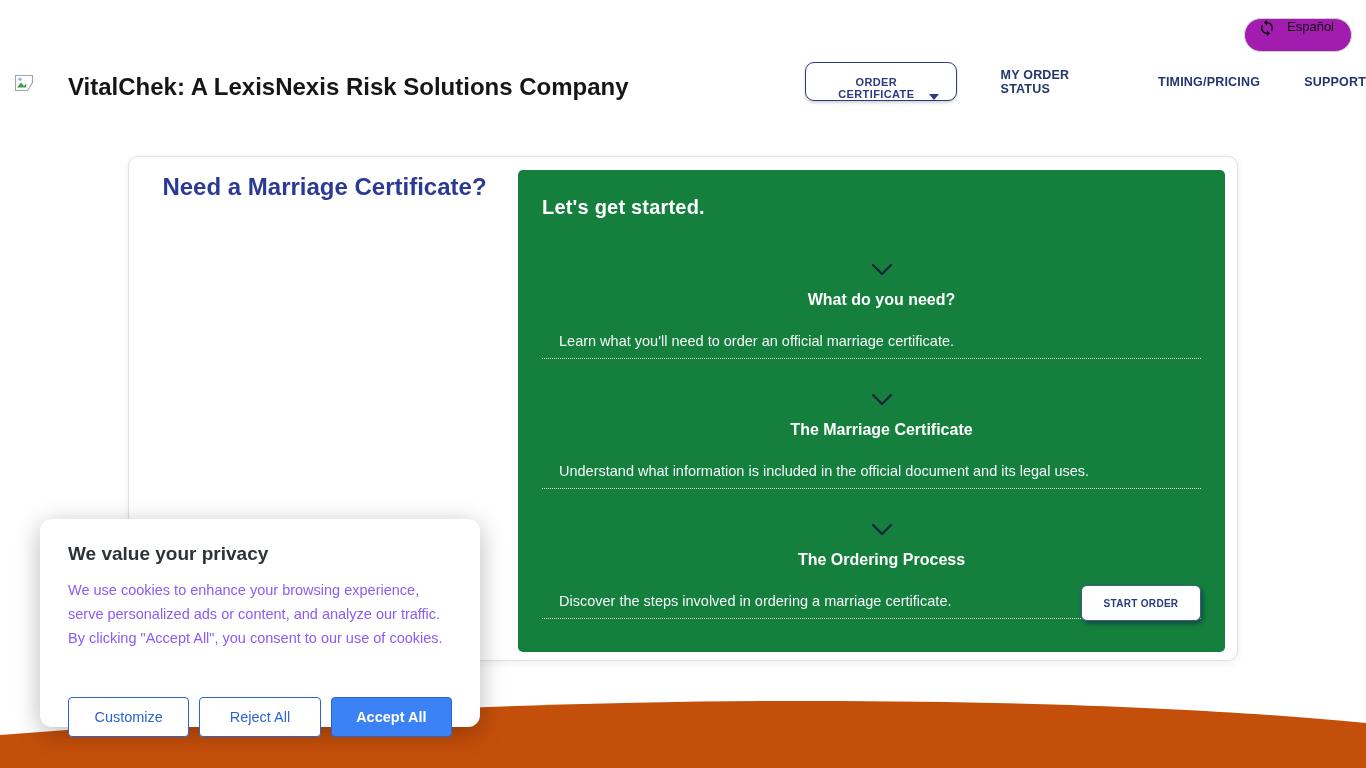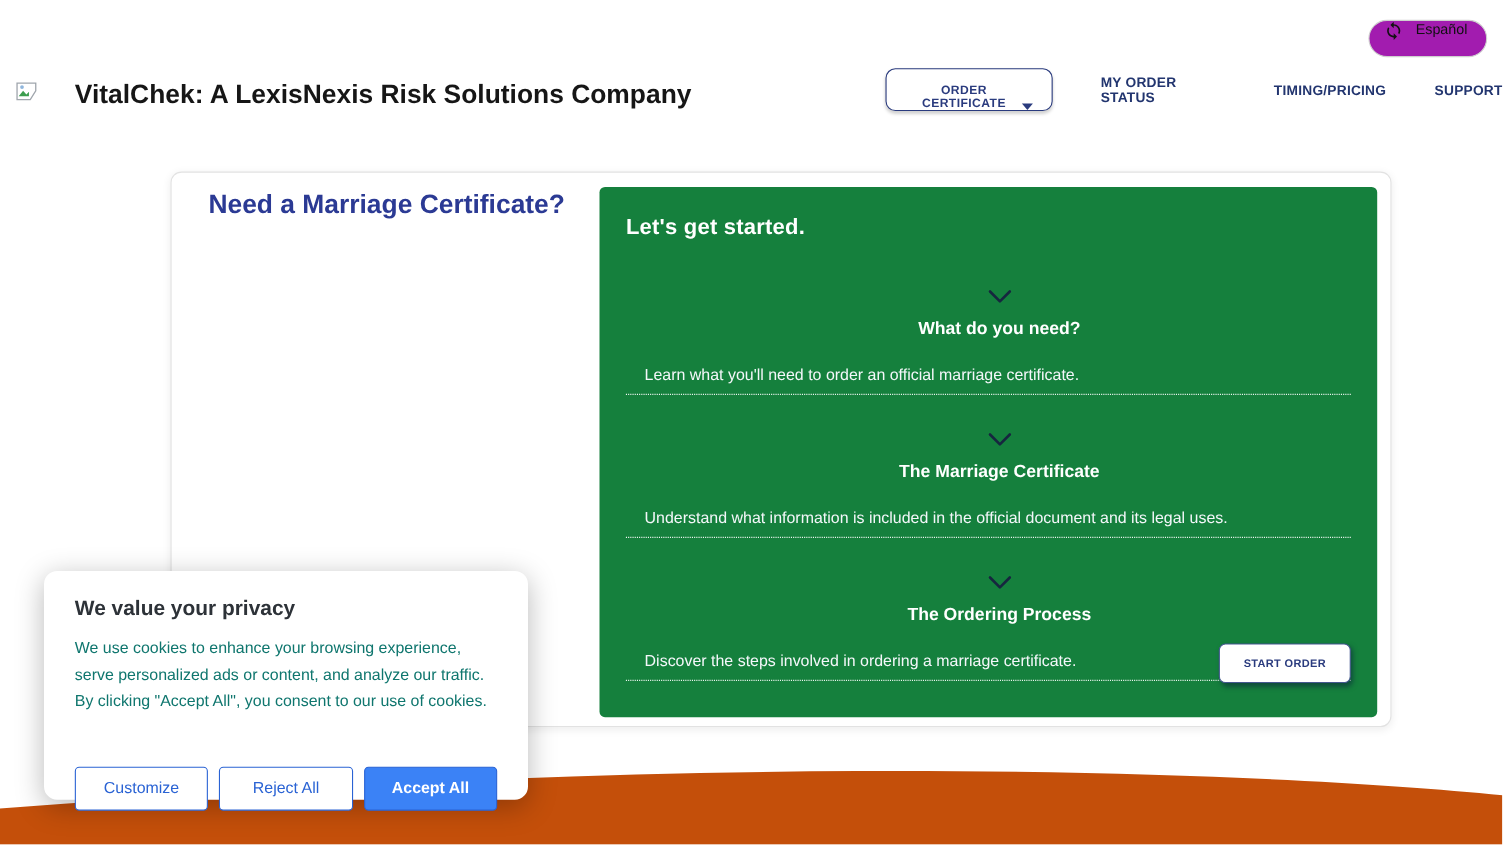--- a/index.html
+++ b/index.html
@@ -32,21 +32,20 @@
     font-family:"Liberation Sans", sans-serif;
   }
   .caret-down { width:0; height:0; border-left:5px solid transparent; border-right:5px solid transparent; border-top:6px solid #2a3b7e; }
   .nav-link { font-size:12.5px; font-weight:700; color:#22356f; margin-left:44px; letter-spacing:0.2px; text-decoration:none; cursor:pointer; }
 
   
   .card {
     position:absolute; left:128px; top:156px; width:1110px; height:505px;
     background:#fff; border:1px solid #e2e2e2; border-radius:10px;
     box-shadow:0 2px 8px rgba(0,0,0,0.07);
-    margin-left:27px;
   }
   .card-heading {
     position:absolute; left:0; top:16px; width:391px; text-align:center;
     font-size:24px; font-weight:600; color:#2b3a94;
   }
 
   
   .panel {
     position:absolute; top:13px; right:12px; width:707px; height:482px;
     background:#15803d; border-radius:5px; padding:26px 24px; color:#fff;
@@ -67,21 +66,21 @@
     font-family:"Liberation Sans", sans-serif;
   }
 
   
   .cookie {
     position:absolute; left:40px; top:519px; width:440px; height:208px;
     background:#fff; border-radius:12px; box-shadow:0 6px 26px rgba(0,0,0,0.28);
     padding:24px 28px; z-index:30;
   }
   .cookie-title { font-size:19px; font-weight:700; color:#2d3238; }
-  .cookie-msg { margin-top:13px; font-size:14.5px; line-height:24px; color:#0f766e; }
+  .cookie-msg { margin-top:13px; font-size:14.5px; line-height:24px; color:#8b5cf6; }
   .cookie-buttons { display:flex; gap:10px; margin-top:15px; }
   .cookie-btn {
     flex:1; height:40px; border-radius:4px; font-size:14.5px; cursor:pointer;
     display:flex; align-items:center; justify-content:center;
     font-family:"Liberation Sans", sans-serif;
     margin-top:32px;
   }
   .cookie-btn.outline { background:#fff; border:1.5px solid #2a63d4; color:#2a63d4; }
   .cookie-btn.solid { background:#3b82f6; border:1.5px solid #2a63d4; color:#fff; font-weight:700; }
 

